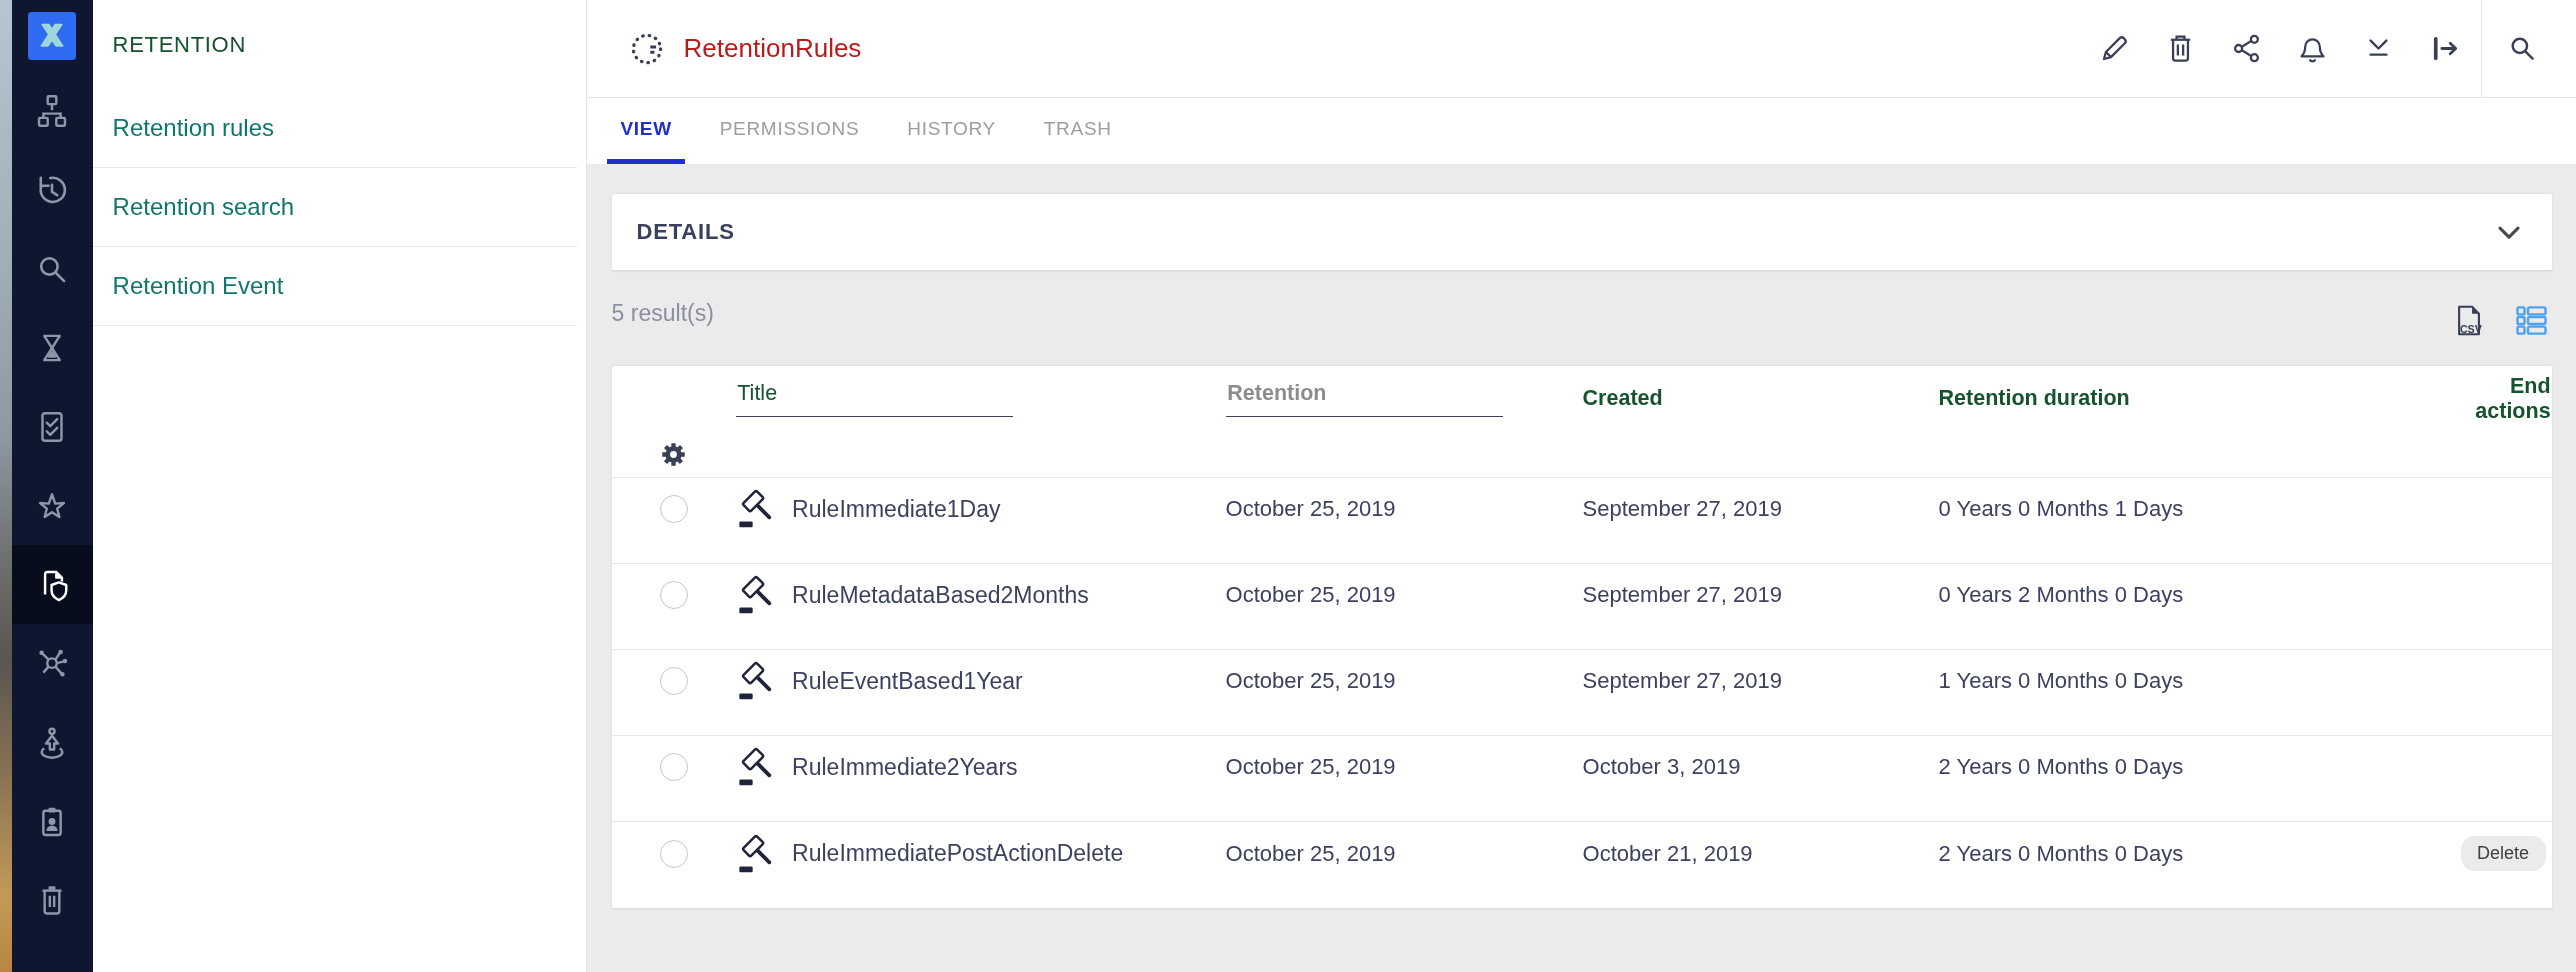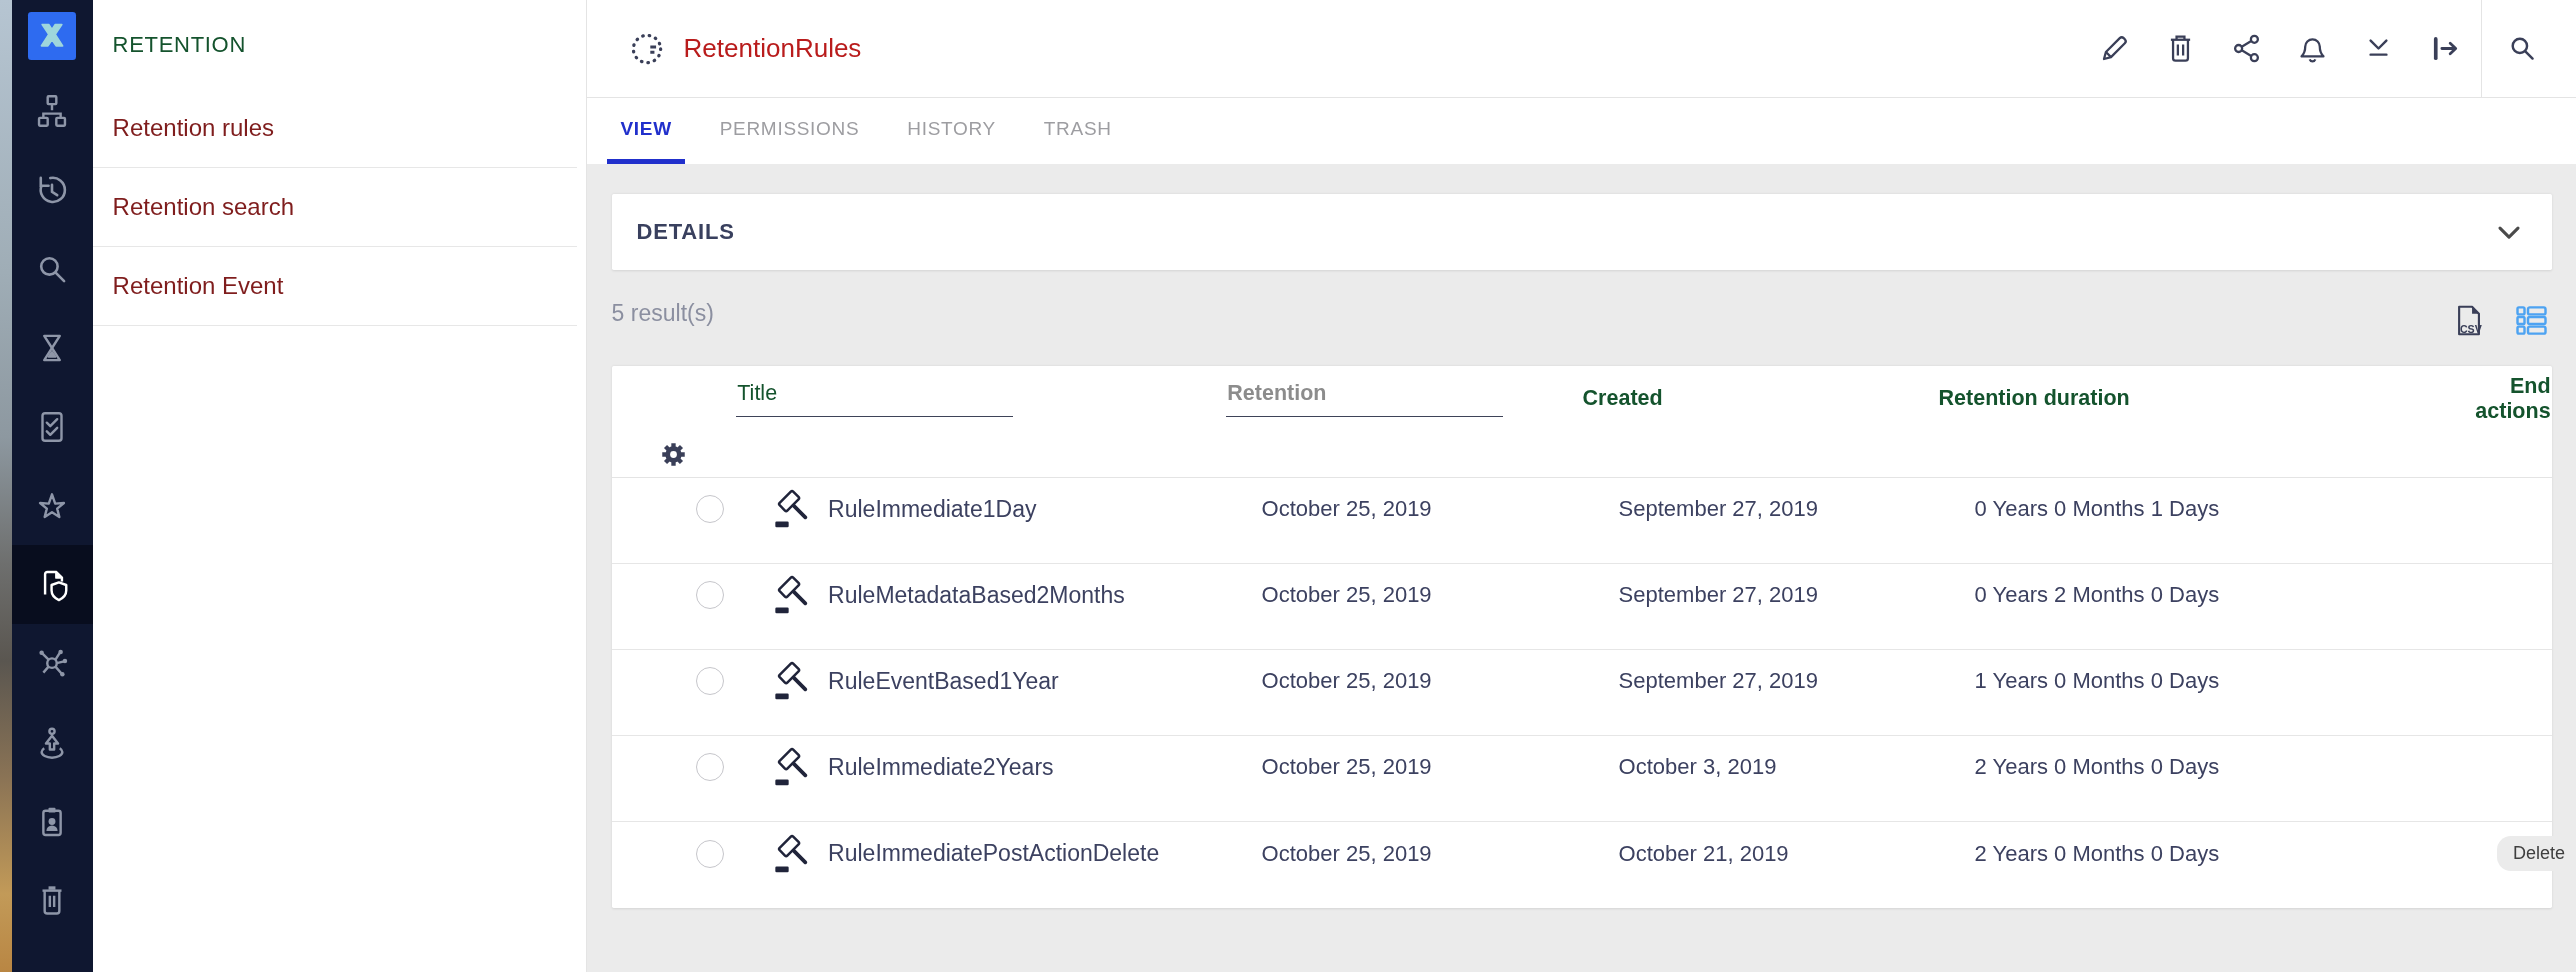--- a/index.html
+++ b/index.html
@@ -48,21 +48,21 @@
   }
   .sidebar-title {
     height: 89px; display: flex; align-items: center;
     padding-left: 20px;
     font-size: 22px; letter-spacing: 0.7px; color: #14532d;
   }
   .menu-item {
     height: 79px; display: flex; align-items: center;
     padding-left: 20px; margin-right: 8.3px;
     border-bottom: 0.8px solid #e7e7e7;
-    font-size: 24px; color: #7f1d1d;
+    font-size: 24px; color: #0f766e;
     cursor: pointer;
   }
   
   .main { flex: 1; display: flex; flex-direction: column; min-width: 0; }
   .topbar {
     height: 98px; background: #fff; border-bottom: 0.8px solid #e4e4e4;
     display: flex; align-items: center;
     padding-left: 41px; padding-right: 33px;
     flex: 0 0 auto;
   }
@@ -116,21 +116,21 @@
   
   .table-card { margin-bottom: 0; }
   .tgrid { display: grid; grid-template-columns: 124px 490px 357px 356px 522px 90px; align-items: center; }
   .thead { height: 112px; border-bottom: 0.8px solid #e4e4e4; }
   .th { font-size: 21.5px; font-weight: 700; color: #14532d; }
   .th .u { display: inline-block; border-bottom: 1.7px solid #3e4358; padding: 0 5px 10px 1.7px; min-width: 277px; }
   .th-title { font-weight: 400; }
   .th-modified { color: #8c8c8c; }
   .th-end { text-align: right; }
   .th-gear { display: flex; justify-content: center; }
-  .trow { height: 86px; border-bottom: 0.8px solid #e6e6e6; cursor: pointer; padding-left: 36px; }
+  .trow { height: 86px; border-bottom: 0.8px solid #e6e6e6; cursor: pointer; }
   .trow:last-child { border-bottom: none; }
   .cell { font-size: 22px; color: #3c4160; }
   .cell-radio { display: flex; justify-content: center; }
   .radio {
     width: 28px; height: 28px; border: 1.7px solid #c6c6cb; border-radius: 50%;
     background: #fff; cursor: pointer;
   }
   .cell-title { display: flex; align-items: center; gap: 16.5px; font-size: 23px; }
   .gavel { width: 40px; height: 40px; flex: 0 0 auto; }
   .cell-end { text-align: right; padding-right: 51px; }

